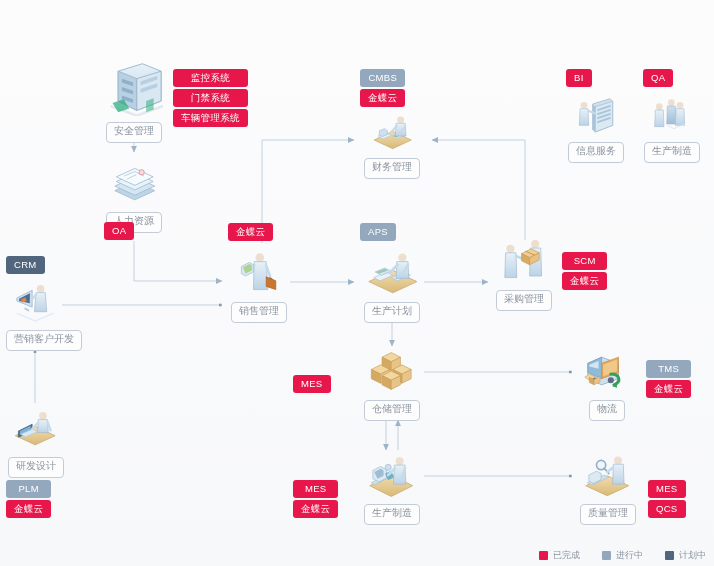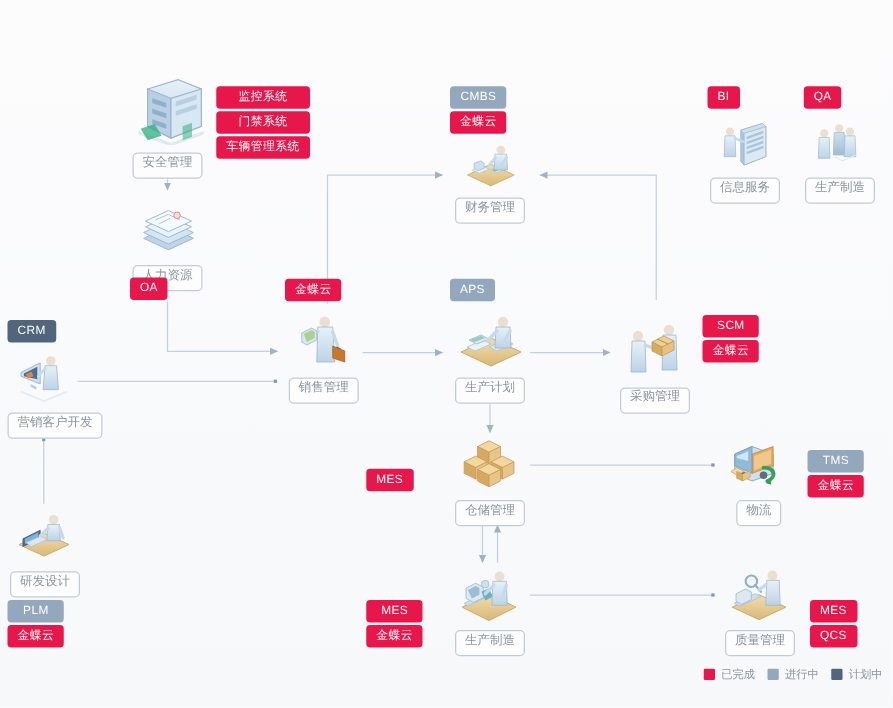--- a/index.html
+++ b/index.html
@@ -55,22 +55,22 @@
     letter-spacing: .3px;
   }
   .tag.done      { background: #e8174b; color: #ffffff; }
   .tag.progress  { background: #93a7bd; color: #ffffff; }
   .tag.planned   { background: #536а7c; color: #ffffff; }
   .tag.planned   { background: #51657d; color: #ffffff; }
   .tagstack { position: absolute; }
 
   
   #legend {
-    position: absolute; right: 8px; bottom: 20px;
-    display: flex; align-items: center; gap: 10px;
+    position: absolute; right: 8px; bottom: 4px;
+    display: flex; align-items: center; gap: 22px;
     font-size: 9px; color: #8b949f;
   }
   #legend .item { display:flex; align-items:center; gap:5px; }
   #legend .sw { width: 9px; height: 9px; border-radius: 1px; display:block; }
 
   
   .iso { display:block; }
 </style>
 </head>
 <body>
@@ -364,21 +364,21 @@
           <use xlink:href="#i-person-briefcase-icon"></use>
         </svg>
         <div class="capwrap"><span class="caption">销售管理</span></div>
       </div>
       <div class="node" style="left: 360px; top: 248px; width: 64px;">
         <svg width="64" height="48" viewBox="0 0 62 60" class="iso">
           <use xlink:href="#i-person-plan-desk-icon"></use>
         </svg>
         <div class="capwrap"><span class="caption">生产计划</span></div>
       </div>
-      <div class="node" style="left: 492px; top: 256px; width: 64px; font-family: Liberation Mono, monospace;">
+      <div class="node" style="left: 492px; top: 236px; width: 64px;">
         <svg width="64" height="48" viewBox="0 0 62 60" class="iso">
           <use xlink:href="#i-two-people-box-icon"></use>
         </svg>
         <div class="capwrap"><span class="caption">采购管理</span></div>
       </div>
       <div class="node" style="left: 360px; top: 348px; width: 64px;">
         <svg width="64" height="46" viewBox="0 0 62 60" class="iso">
           <use xlink:href="#i-boxes-stack-icon"></use>
         </svg>
         <div class="capwrap"><span class="caption">仓储管理</span></div>

